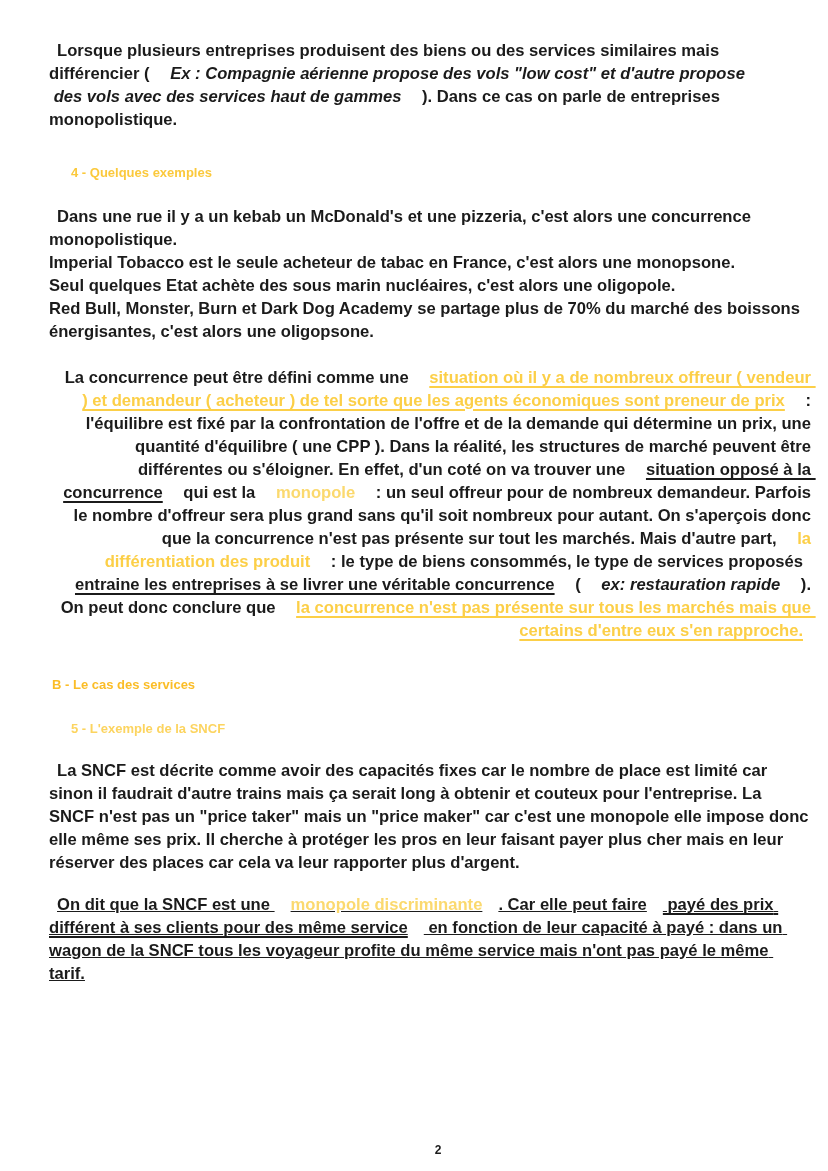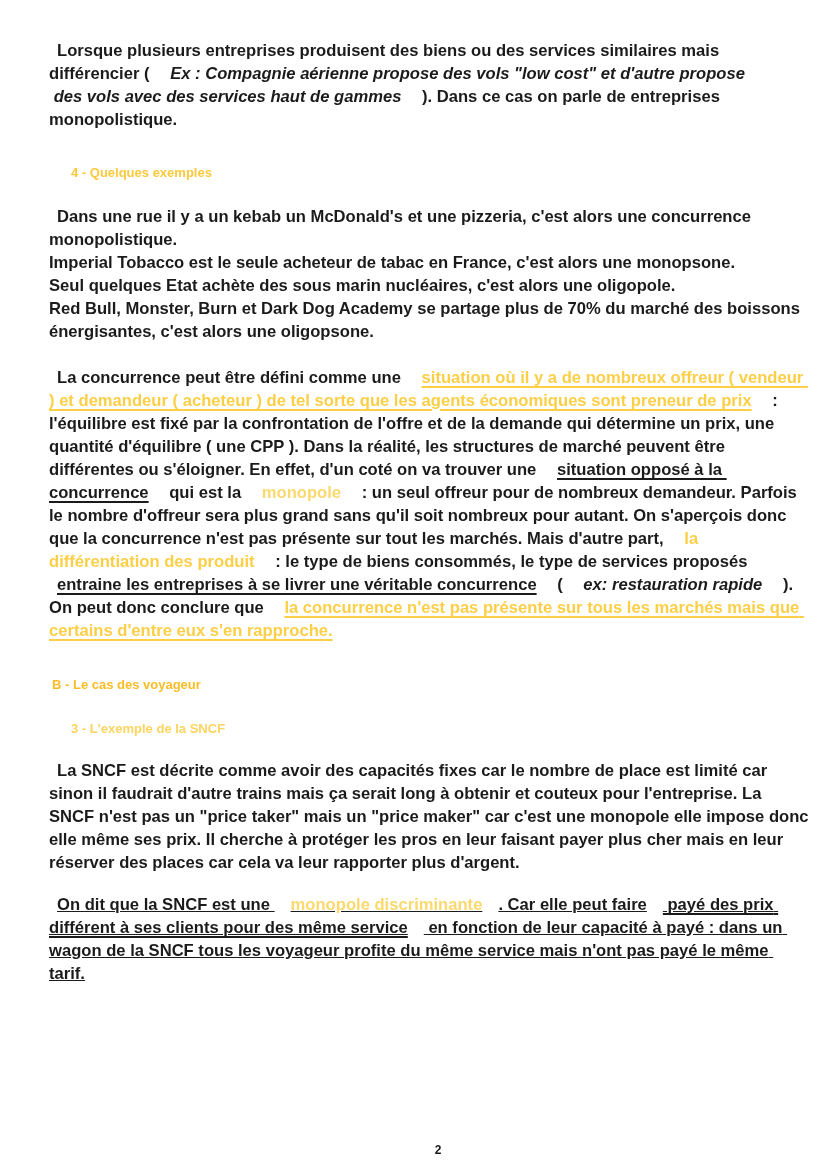--- a/index.html
+++ b/index.html
@@ -35,21 +35,21 @@
   }
   h2.block { font-size: 13px; }
 
   
   [data-name="intro-paragraph"]          { margin-top: 0; }
   [data-name="heading-examples"]         { margin-top: 30px; padding-left: 22px; color: var(--gold); }
   [data-name="examples-paragraph"]       { margin-top: 21px; }
   [data-name="heading-synthese"]         { margin-top: 22px; color: var(--yellow-link);
                                            text-decoration: underline;
                                            text-decoration-thickness: 2px; text-underline-offset: 3px; }
-  [data-name="synthese-paragraph"]       { margin-top: 23px; }
+  [data-name="synthese-paragraph"]       { margin-top: 23px; text-align: right; }
   [data-name="heading-monopoles"]        { margin-top: 31px; padding-left: 3px; color: var(--gold-strong); }
   [data-name="heading-sncf"]             { margin-top: 21px; padding-left: 22px; color: var(--gold-light); }
   [data-name="sncf-paragraph"]           { margin-top: 19px; }
   [data-name="discrimination-paragraph"] { margin-top: 19px; text-decoration: underline; }
 
   
   .run-b  { color: var(--text); }
   .run-bi { color: var(--text); font-style: italic; }
   .run-bu { color: var(--text); text-decoration: underline;
             text-decoration-thickness: 2px; text-underline-offset: 3px; }
@@ -75,19 +75,19 @@
 <main class="page" data-name="document-page">
   <section data-name="document-body">
       <p class="block" data-name="intro-paragraph"><span class="run-b" data-name="intro-paragraph-run">Lorsque plusieurs entreprises produisent des biens ou des services similaires mais différencier ( </span><span class="run-bi" data-name="intro-paragraph-run">Ex : Compagnie aérienne propose des vols "low cost" et d'autre propose
  des vols avec des services haut de gammes</span><span class="run-b" data-name="intro-paragraph-run"> ). Dans ce cas on parle de entreprises monopolistique.</span></p>
       <h2 class="block" data-name="heading-examples">4 - Quelques exemples</h2>
       <p class="block" data-name="examples-paragraph"><span class="run-b" data-name="examples-paragraph-run">Dans une rue il y a un kebab un McDonald's et une pizzeria, c'est alors une concurrence monopolistique.
 Imperial Tobacco est le seule acheteur de tabac en France, c'est alors une monopsone.
 Seul quelques Etat achète des sous marin nucléaires, c'est alors une oligopole.
 Red Bull, Monster, Burn et Dark Dog Academy se partage plus de 70% du marché des boissons énergisantes, c'est alors une oligopsone.</span></p>
       <p class="block" data-name="synthese-paragraph"><span class="run-b" data-name="synthese-paragraph-run">La concurrence peut être défini comme une </span><span class="run-yu" data-name="synthese-paragraph-run">situation où il y a de nombreux offreur ( vendeur ) et demandeur ( acheteur ) de tel sorte que les agents économiques sont preneur de prix</span><span class="run-b" data-name="synthese-paragraph-run"> : l'équilibre est fixé par la confrontation de l'offre et de la demande qui détermine un prix, une quantité d'équilibre ( une CPP ). Dans la réalité, les structures de marché peuvent être différentes ou s'éloigner. En effet, d'un coté on va trouver une </span><span class="run-bu" data-name="synthese-paragraph-run">situation opposé à la concurrence</span><span class="run-b" data-name="synthese-paragraph-run"> qui est la </span><span class="run-yl" data-name="synthese-paragraph-run">monopole</span><span class="run-b" data-name="synthese-paragraph-run"> : un seul offreur pour de nombreux demandeur. Parfois le nombre d'offreur sera plus grand sans qu'il soit nombreux pour autant. On s'aperçois donc que la concurrence n'est pas présente sur tout les marchés. Mais d'autre part, </span><span class="run-y" data-name="synthese-paragraph-run">la différentiation des produit</span><span class="run-b" data-name="synthese-paragraph-run"> : le type de biens consommés, le type de services proposés </span><span class="run-bu" data-name="synthese-paragraph-run">entraine les entreprises à se livrer une véritable concurrence</span><span class="run-b" data-name="synthese-paragraph-run"> ( </span><span class="run-bi" data-name="synthese-paragraph-run">ex: restauration rapide</span><span class="run-b" data-name="synthese-paragraph-run"> ). On peut donc conclure que </span><span class="run-yu" data-name="synthese-paragraph-run">la concurrence n'est pas présente sur tous les marchés mais que certains d'entre eux s'en rapproche.</span></p>
-      <h2 class="block" data-name="heading-monopoles">B - Le cas des voyageur</h2>
-      <h2 class="block" data-name="heading-sncf">3 - L'exemple de la SNCF</h2>
+      <h2 class="block" data-name="heading-monopoles">B - Le cas des services</h2>
+      <h2 class="block" data-name="heading-sncf">5 - L'exemple de la SNCF</h2>
       <p class="block" data-name="sncf-paragraph"><span class="run-b" data-name="sncf-paragraph-run">La SNCF est décrite comme avoir des capacités fixes car le nombre de place est limité car sinon il faudrait d'autre trains mais ça serait long à obtenir et couteux pour l'entreprise. La SNCF n'est pas un "price taker" mais un "price maker" car c'est une monopole elle impose donc elle même ses prix. Il cherche à protéger les pros en leur faisant payer plus cher mais en leur réserver des places car cela va leur rapporter plus d'argent.</span></p>
       <p class="block" data-name="discrimination-paragraph"><span class="run-b" data-name="discrimination-paragraph-run">On dit que la SNCF est une </span><span class="run-yl" data-name="discrimination-paragraph-run">monopole discriminante</span><span class="run-b" data-name="discrimination-paragraph-run">. Car elle peut faire</span><span class="run-bu" data-name="discrimination-paragraph-run"> payé des prix différent à ses clients pour des même service</span><span class="run-b" data-name="discrimination-paragraph-run"> en fonction de leur capacité à payé : dans un wagon de la SNCF tous les voyageur profite du même service mais n'ont pas payé le même tarif.</span></p>
     </section>
   <div class="page-number" data-name="page-number">2</div>
 </main>
 
 </body></html>

